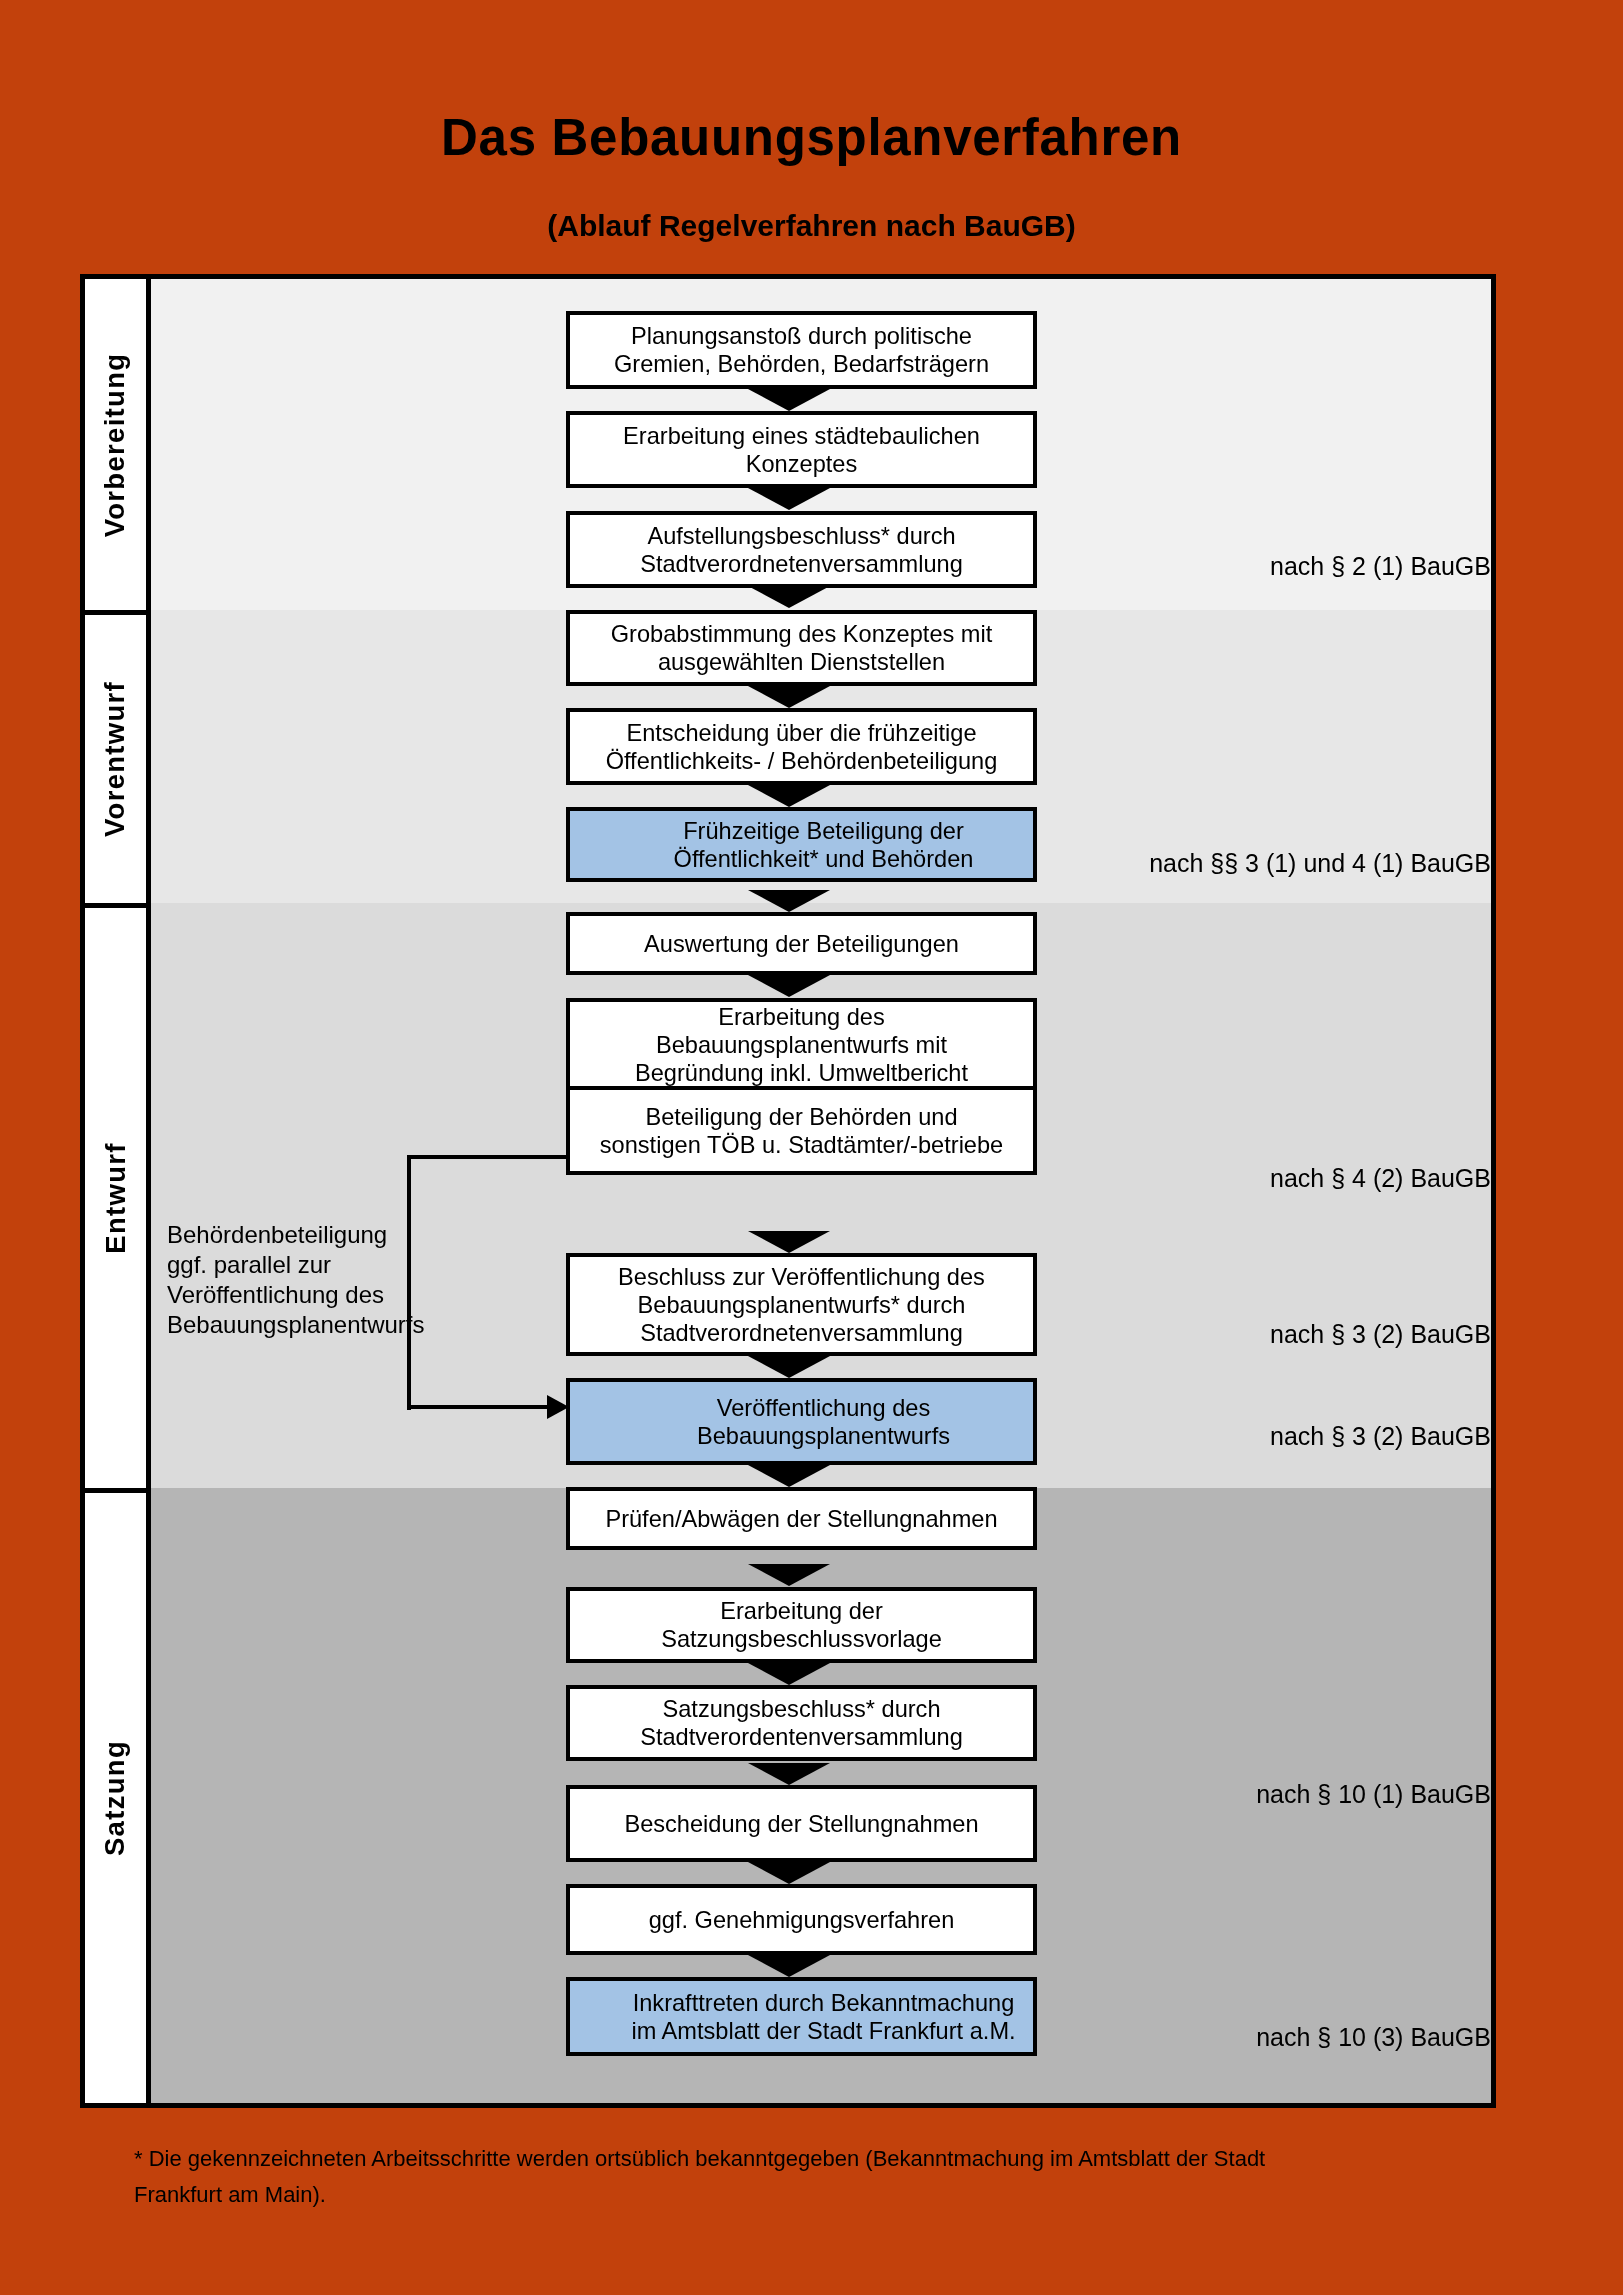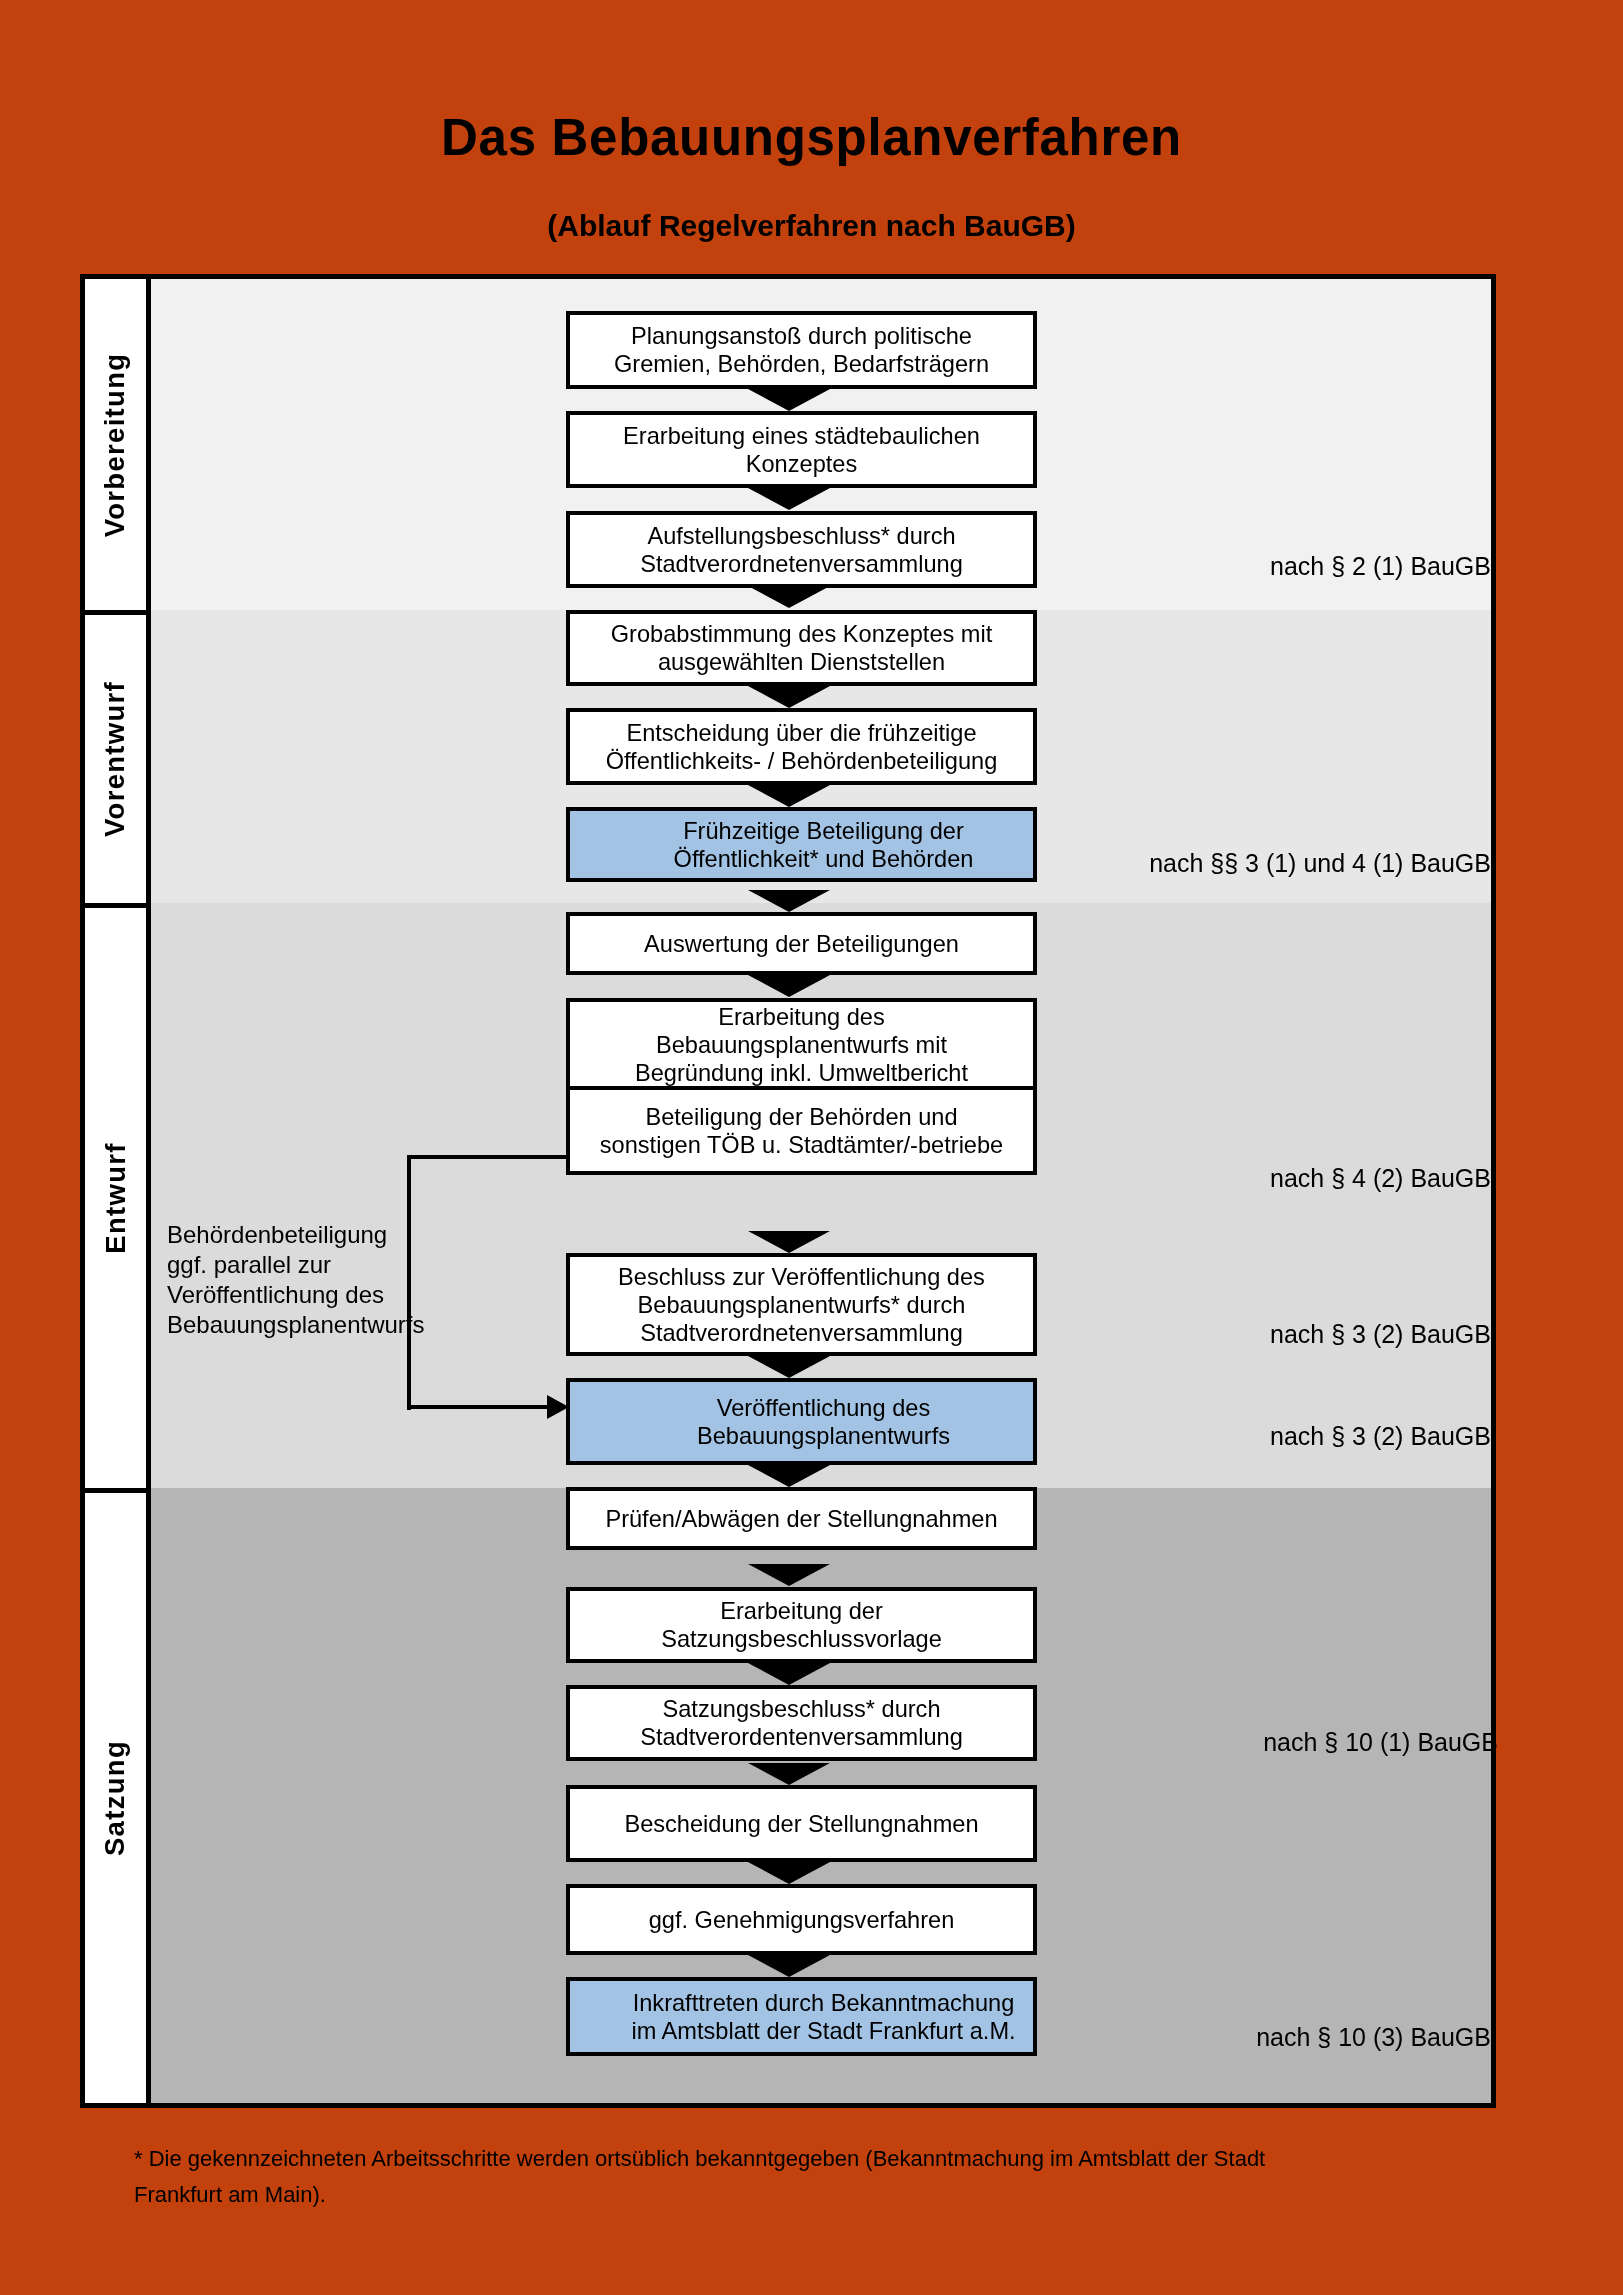--- a/index.html
+++ b/index.html
@@ -198,21 +198,21 @@
   <div class="box blue" style="top:1977px;height:79px;">
     <div class="line"><span class="bold">Inkrafttreten</span><span> durch Bekanntmachung</span></div>
     <div class="line">im Amtsblatt der Stadt Frankfurt a.M.</div>
   </div>
 
   <div class="note" style="top:552px;">nach § 2 (1) BauGB</div>
   <div class="note" style="top:849px;">nach §§ 3 (1) und 4 (1) BauGB</div>
   <div class="note" style="top:1164px;">nach § 4 (2) BauGB</div>
   <div class="note" style="top:1320px;">nach § 3 (2) BauGB</div>
   <div class="note" style="top:1422px;">nach § 3 (2) BauGB</div>
-  <div class="note" style="top:1728px;margin-left:7px;">nach § 10 (1) BauGB</div>
+  <div class="note" style="top:1780px;">nach § 10 (1) BauGB</div>
   <div class="note" style="top:2023px;">nach § 10 (3) BauGB</div>
 
   <div class="sidenote">
     <div>Behördenbeteiligung</div>
     <div>ggf. parallel zur</div>
     <div>Veröffentlichung des</div>
     <div>Bebauungsplanentwurfs</div>
   </div>
 
   <div class="footnote-line" style="top:2142px;">* Die gekennzeichneten Arbeitsschritte werden ortsüblich bekanntgegeben (Bekanntmachung im Amtsblatt  der Stadt</div>

